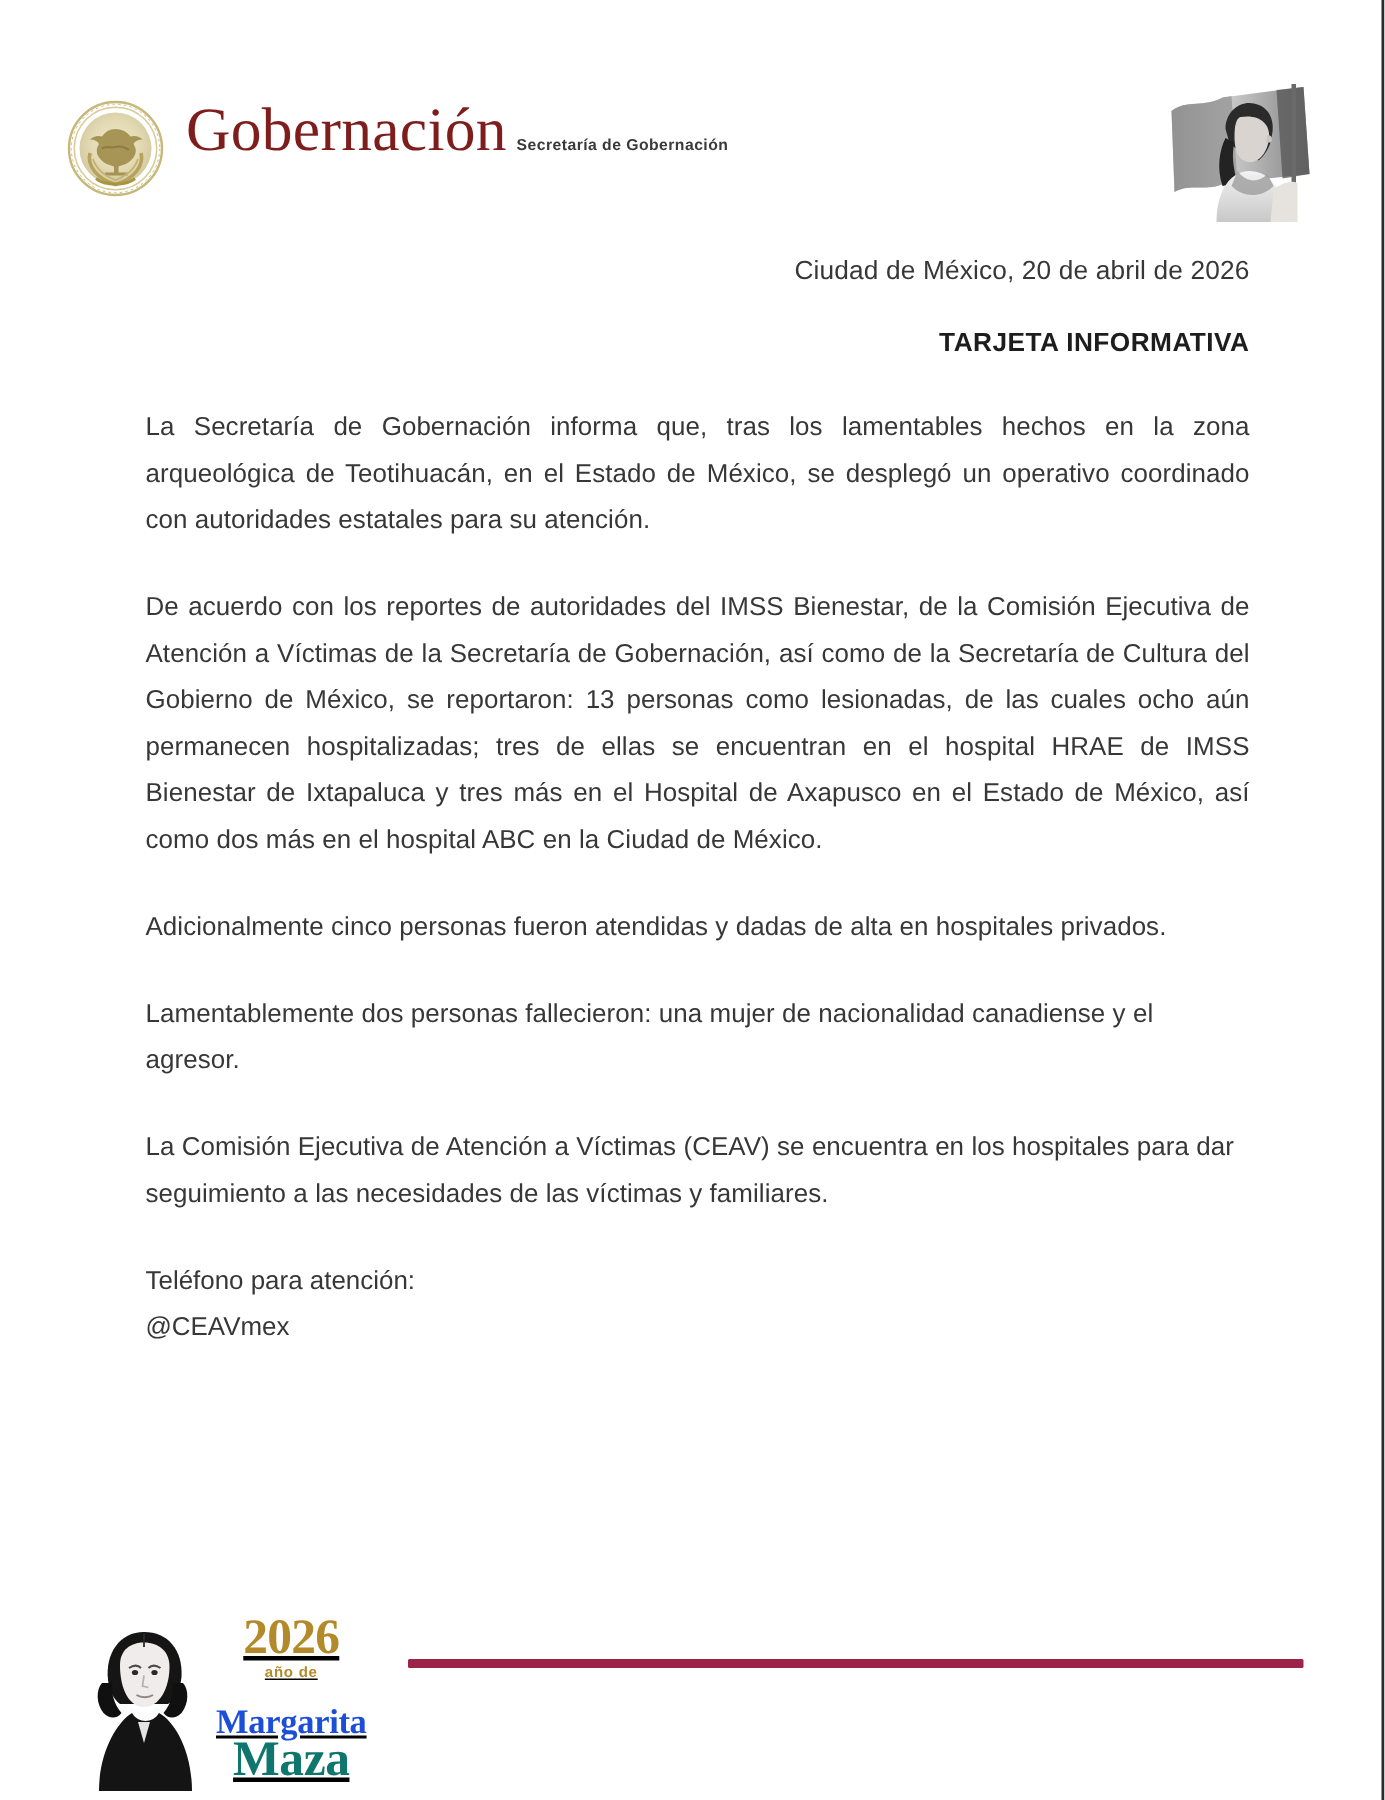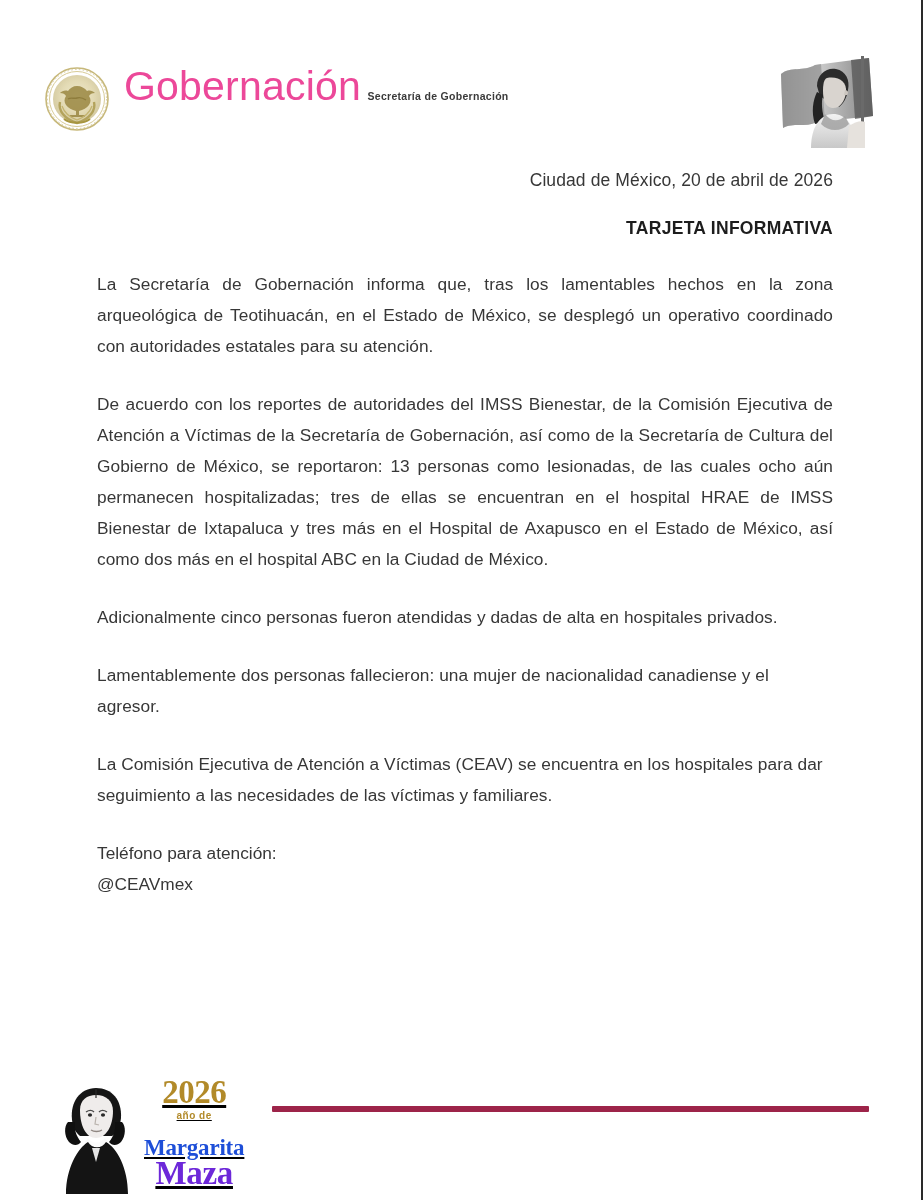--- a/index.html
+++ b/index.html
@@ -36,24 +36,24 @@
     width: 66px;
     height: 66px;
     flex: 0 0 66px;
     margin-top: 4px;
   }
   .brand-text {
     margin-left: 14px;
     padding-top: 2px;
   }
   .brand-title {
-    font-family: Liberation Sans, sans-serif;
+    font-family: Liberation Serif, serif;
     font-size: 41px;
     line-height: 44px;
-    color: #ec4899;
+    color: #7f1d1d;
     letter-spacing: 0.2px;
   }
   .brand-sub {
     font-family: "Liberation Sans", sans-serif;
     font-size: 10.5px;
     font-weight: bold;
     color: #3a3a3a;
     letter-spacing: 0.3px;
     margin-top: 2px;
     margin-left: 2px;
@@ -163,21 +163,21 @@
     font-size: 23px;
     color: #1d4ed8;
     display: block;
     margin-top: 15px;
     letter-spacing: -0.2px;
   }
   .fw-maza {
     font-family: "Liberation Serif", serif;
     font-weight: bold;
     font-size: 33px;
-    color: #6d28d9;
+    color: #0f766e;
     display: block;
     margin-top: -2px;
     letter-spacing: -0.3px;
   }
   .footer-rule {
     position: absolute;
     left: 272px;
     right: 52px;
     bottom: 88px;
     height: 6px;

